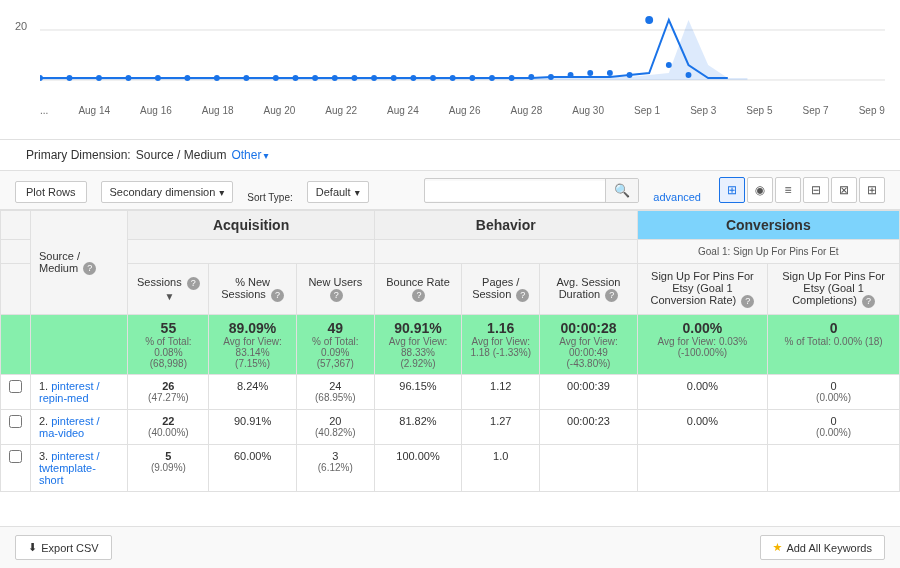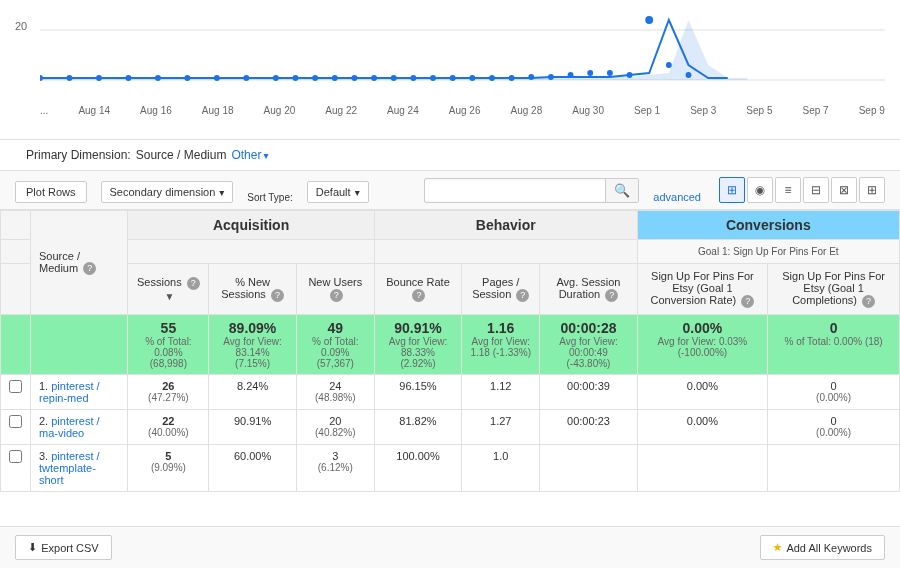--- a/index.html
+++ b/index.html
@@ -429,21 +429,21 @@
           <span>1.</span>
           <a class="source-link">pinterest / repin-med</a>
         </td>
         <td>
           <strong>26</strong>
           <span class="sub-text">(47.27%)</span>
         </td>
         <td>8.24%</td>
         <td>
           <span>24</span>
-          <span class="sub-text">(48.98%)</span>
+          <span class="sub-text">(68.95%)</span>
         </td>
         <td>96.15%</td>
         <td>1.12</td>
         <td>00:00:39</td>
         <td>0.00%</td>
         <td>
           <span>0</span>
           <span class="sub-text">(0.00%)</span>
         </td>
       </tr>

